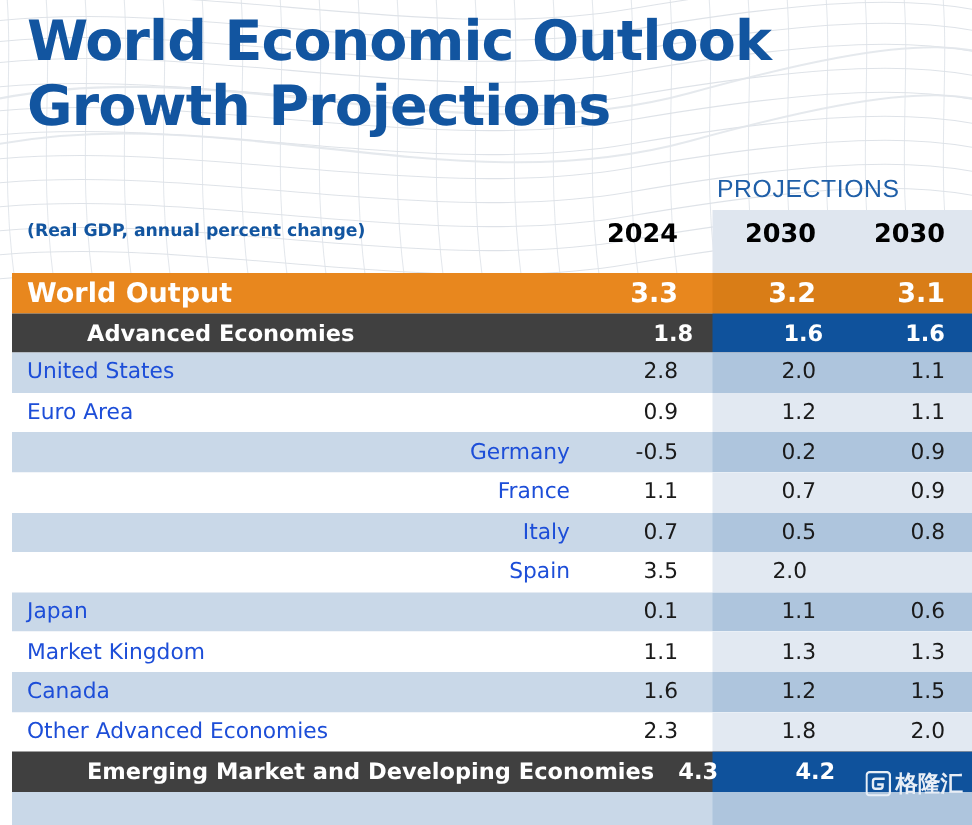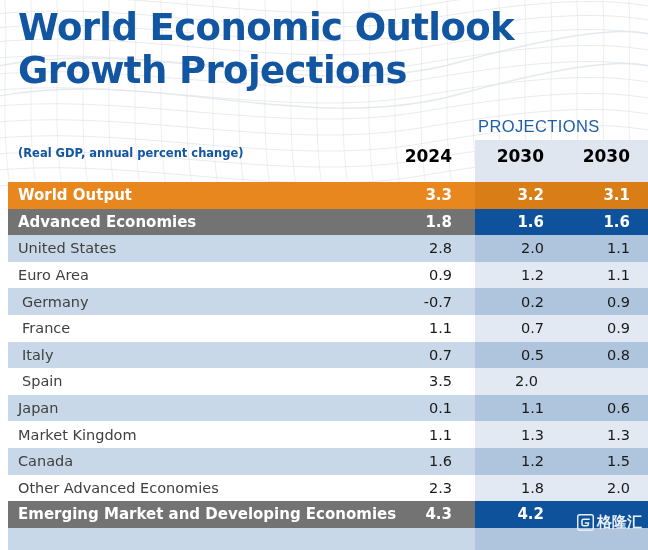--- a/index.html
+++ b/index.html
@@ -128,58 +128,58 @@
     width: 173px;
     height: 100%;
   }
   .label {
     position: relative;
     width: 372px;
     padding-left: 10px;
     box-sizing: border-box;
     font-family: "DejaVu Sans", sans-serif;
     font-size: 14.5px;
-    color: #404040;
+    color: #1d4ed8;
     white-space: nowrap;
     z-index: 2;
   }
   .val {
     position: relative;
     font-family: "DejaVu Sans", sans-serif;
     font-size: 14.5px;
     color: #1a1a1a;
     text-align: right;
     box-sizing: border-box;
     z-index: 2;
   }
   .v1 { width: 88px; padding-right: 16px; }
   .v2 { width: 92px; padding-right: 16px; }
   .v3 { width: 88px; padding-right: 18px; }
 
   
   .row.r-orange            { background: #e8871e; }
   .row.r-orange .proj-band { background: #d97d17; }
   .row.r-orange .label,
-  .row.r-orange .val       { color: #ffffff; font-weight: bold; font-size: 15px; }
-
-  .row.r-navy              { background: #737373; }
+  .row.r-orange .val       { color: #ffffff; font-weight: bold; font-size: 18px; }
+
+  .row.r-navy              { background: #404040; padding-left: 40px; }
   .row.r-navy .proj-band   { background: #0f529c; }
   .row.r-navy .label,
   .row.r-navy .val         { color: #ffffff; font-weight: bold; font-size: 15px; }
 
   .row.r-shade             { background: #c9d8e8; }
   .row.r-shade .proj-band  { background: #aec5dd; }
 
   .row.r-plain             { background: #ffffff; }
   .row.r-plain .proj-band  { background: #e2e9f2; }
 
   .row.r-bold .label,
   .row.r-bold .val         { font-weight: bold; }
 
-  .row .label.indent       { padding-left: 14px; }
+  .row .label.indent       { padding-left: 14px; text-align: right; }
 
   
   .watermark {
     position: absolute;
     right: 6px;
     top: 514px;
     display: flex;
     gap: 3px;
     z-index: 9;
     pointer-events: none;
@@ -295,21 +295,21 @@
       <div class="row r-plain">
         <div class="proj-band"></div>
         <div class="label">Euro Area</div>
         <div class="val v1">0.9</div>
         <div class="val v2">1.2</div>
         <div class="val v3">1.1</div>
       </div>
       <div class="row r-shade">
         <div class="proj-band"></div>
         <div class="label indent">Germany</div>
-        <div class="val v1">-0.7</div>
+        <div class="val v1">-0.5</div>
         <div class="val v2">0.2</div>
         <div class="val v3">0.9</div>
       </div>
       <div class="row r-plain">
         <div class="proj-band"></div>
         <div class="label indent">France</div>
         <div class="val v1">1.1</div>
         <div class="val v2">0.7</div>
         <div class="val v3">0.9</div>
       </div>

